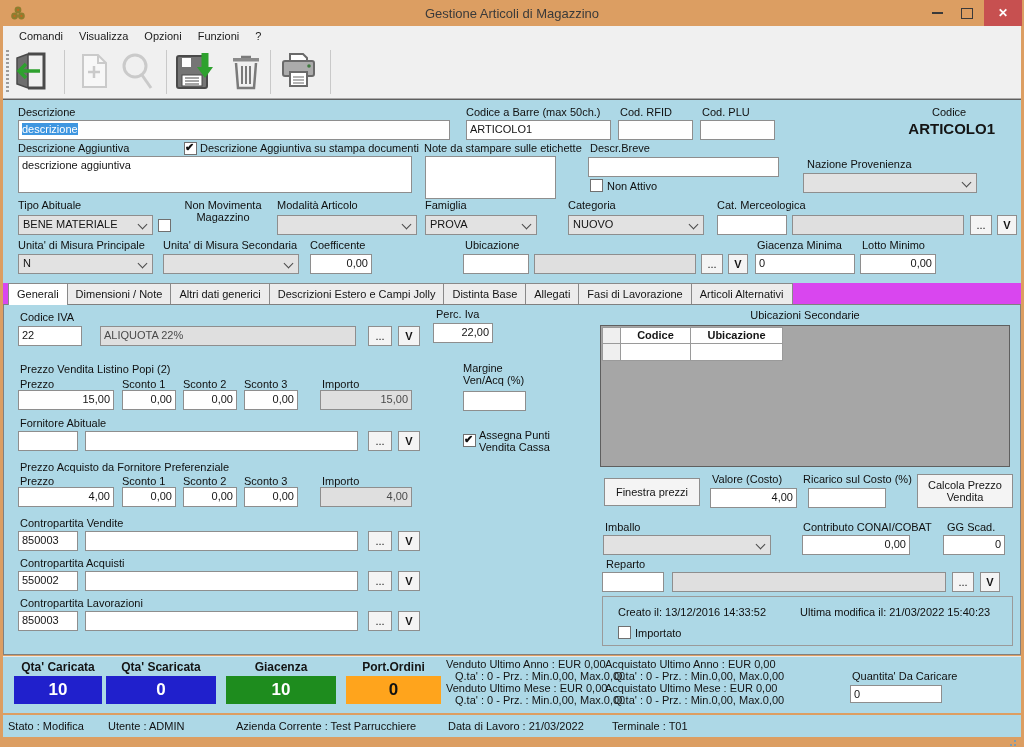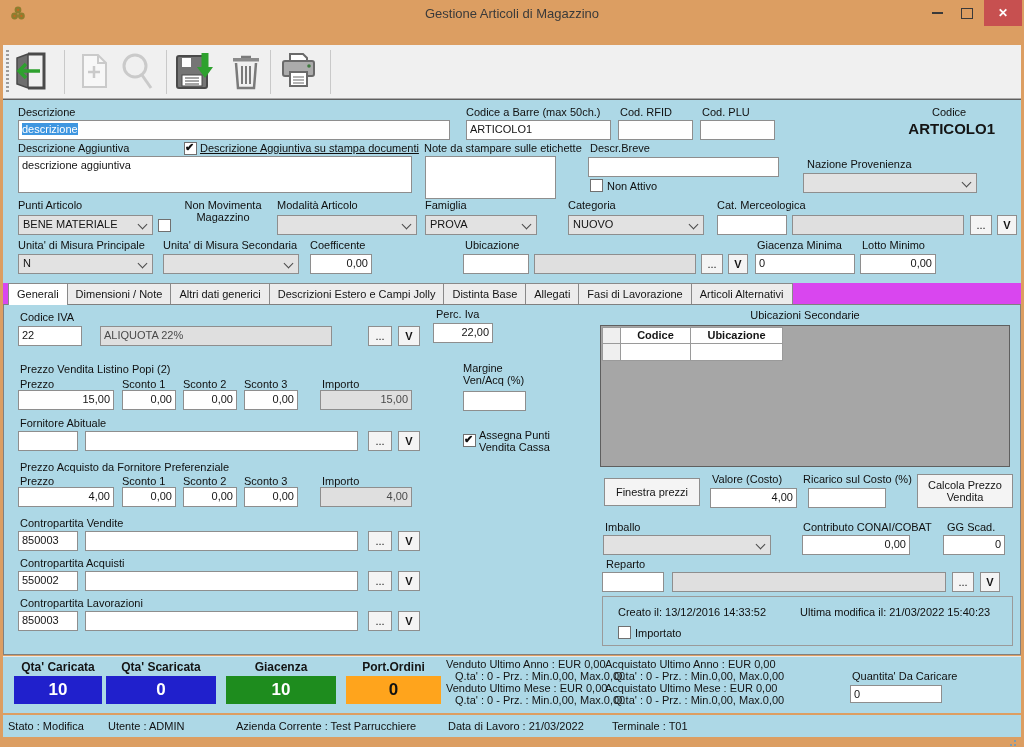--- a/index.html
+++ b/index.html
@@ -83,20 +83,27 @@
         <span class="min-glyph"></span>
       </span>
     <span class="wb wb-max">
         <span class="max-glyph"></span>
       </span>
     <span class="wb wb-close">
         <span class="close-glyph"></span>
       </span>
   </div>
 
+  <div class="menubar panel">
+    <span class="menuitem">Comandi</span>
+    <span class="menuitem">Visualizza</span>
+    <span class="menuitem">Opzioni</span>
+    <span class="menuitem">Funzioni</span>
+    <span class="menuitem">?</span>
+  </div>
 
   <div class="toolbar panel"></div>
   <span class="tgrip"></span>
   <span class="tbtn" style="left:8px;">
     <svg width="40" height="40" viewBox="0 0 40 40">
       <path d="M18 3 h16 v34 h-16" fill="none" stroke="#4A4A4A" stroke-width="3"></path>
       <polygon points="18,3 7,7 7,33 18,37" fill="#6E6E6E" stroke="#4A4A4A" stroke-width="1.5"></polygon>
       <path d="M30 20 H10" stroke="#2EA12E" stroke-width="3.5" fill="none"></path>
       <path d="M16 13 L9 20 L16 27" stroke="#2EA12E" stroke-width="3.5" fill="none"></path>
     </svg>
@@ -153,32 +160,32 @@
   <div class="inp" style="left:466px;top:120px;width:145px;">ARTICOLO1</div>
   <span class="lbl" style="left:620px;top:106px;">Cod. RFID</span>
   <div class="inp" style="left:618px;top:120px;width:75px;"></div>
   <span class="lbl" style="left:702px;top:106px;">Cod. PLU</span>
   <div class="inp" style="left:700px;top:120px;width:75px;"></div>
   <span class="lbl" style="left:932px;top:106px;">Codice</span>
   <span class="bigcode" style="left:870px;top:120px;width:125px;">ARTICOLO1</span>
 
   <span class="lbl" style="left:18px;top:142px;">Descrizione Aggiuntiva</span>
   <span class="chk checked" style="left:184px;top:142px;"></span>
-  <span class="lbl" style="left:200px;top:142px;text-decoration:underline;">Descrizione Aggiuntiva su stampa documenti</span>
+  <span class="lbl" style="left:200px;top:142px;">Descrizione Aggiuntiva su stampa documenti</span>
   <div class="inp ta" style="left:18px;top:156px;width:394px;height:37px;">descrizione aggiuntiva</div>
   <span class="lbl" style="left:424px;top:142px;">Note da stampare sulle etichette</span>
   <div class="inp ta" style="left:425px;top:156px;width:131px;height:43px;"></div>
   <span class="lbl" style="left:590px;top:142px;text-align:right;">Descr.Breve</span>
   <div class="inp" style="left:588px;top:157px;width:191px;"></div>
   <span class="chk" style="left:590px;top:179px;"></span>
   <span class="lbl" style="left:607px;top:180px;">Non Attivo</span>
   <span class="lbl" style="left:807px;top:158px;">Nazione Provenienza</span>
   <div class="sel ro" style="left:803px;top:173px;width:174px;"><span></span><span class="dda"></span></div>
 
-  <span class="lbl" style="left:18px;top:199px;">Punti Articolo</span>
+  <span class="lbl" style="left:18px;top:199px;">Tipo Abituale</span>
   <div class="sel" style="left:18px;top:215px;width:135px;"><span>BENE MATERIALE</span><span class="dda"></span></div>
   <span class="chk" style="left:158px;top:219px;"></span>
   <span class="lbl mlbl" style="left:173px;top:199px;width:100px;text-align:center;">Non Movimenta Magazzino</span>
   <span class="lbl" style="left:277px;top:199px;">Modalità Articolo</span>
   <div class="sel" style="left:277px;top:215px;width:140px;"><span></span><span class="dda"></span></div>
   <span class="lbl" style="left:425px;top:199px;">Famiglia</span>
   <div class="sel" style="left:425px;top:215px;width:112px;"><span>PROVA</span><span class="dda"></span></div>
   <span class="lbl" style="left:568px;top:199px;">Categoria</span>
   <div class="sel" style="left:568px;top:215px;width:136px;"><span>NUOVO</span><span class="dda"></span></div>
   <span class="lbl" style="left:717px;top:199px;">Cat. Merceologica</span>
@@ -203,21 +210,21 @@
   <span class="lbl" style="left:862px;top:239px;">Lotto Minimo</span>
   <div class="inp num" style="left:860px;top:254px;width:76px;">0,00</div>
 
   <div class="tabstrip panel">
     <span style="display:inline-block;width:5px;"></span><span class="tab active">Generali</span><span class="tab">Dimensioni / Note</span><span class="tab">Altri dati generici</span><span class="tab">Descrizioni Estero e Campi Jolly</span><span class="tab">Distinta Base</span><span class="tab">Allegati</span><span class="tab">Fasi di Lavorazione</span><span class="tab">Articoli Alternativi</span>
   </div>
 
   <div class="tabcontent panel"></div>
   <span class="lbl" style="left:20px;top:311px;">Codice IVA</span>
   <div class="inp" style="left:18px;top:326px;width:64px;">22</div>
-  <div class="inp ro" style="left:100px;top:326px;width:232px;">ALIQUOTA 22%</div>
+  <div class="inp ro" style="left:100px;top:326px;width:256px;">ALIQUOTA 22%</div>
   <span class="btn" style="left:368px;top:326px;width:24px;">...</span>
   <span class="btn bold" style="left:398px;top:326px;width:22px;">V</span>
   <span class="lbl" style="left:436px;top:308px;">Perc. Iva</span>
   <div class="inp num" style="left:433px;top:323px;width:60px;">22,00</div>
 
   <span class="lbl" style="left:20px;top:363px;">Prezzo Vendita Listino Popi (2)</span>
   <span class="lbl" style="left:20px;top:378px;">Prezzo</span>
   <span class="lbl" style="left:122px;top:378px;">Sconto 1</span>
   <span class="lbl" style="left:183px;top:378px;">Sconto 2</span>
   <span class="lbl" style="left:244px;top:378px;">Sconto 3</span>

